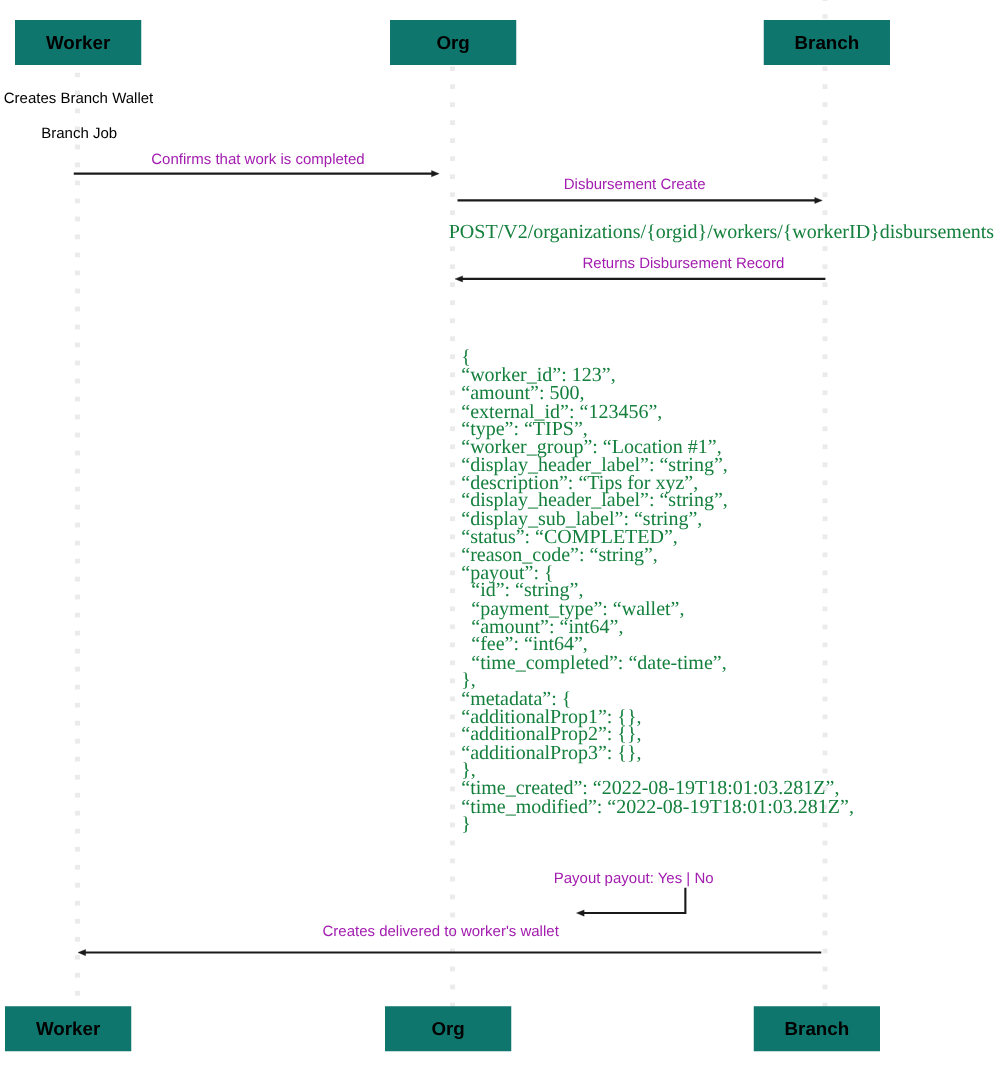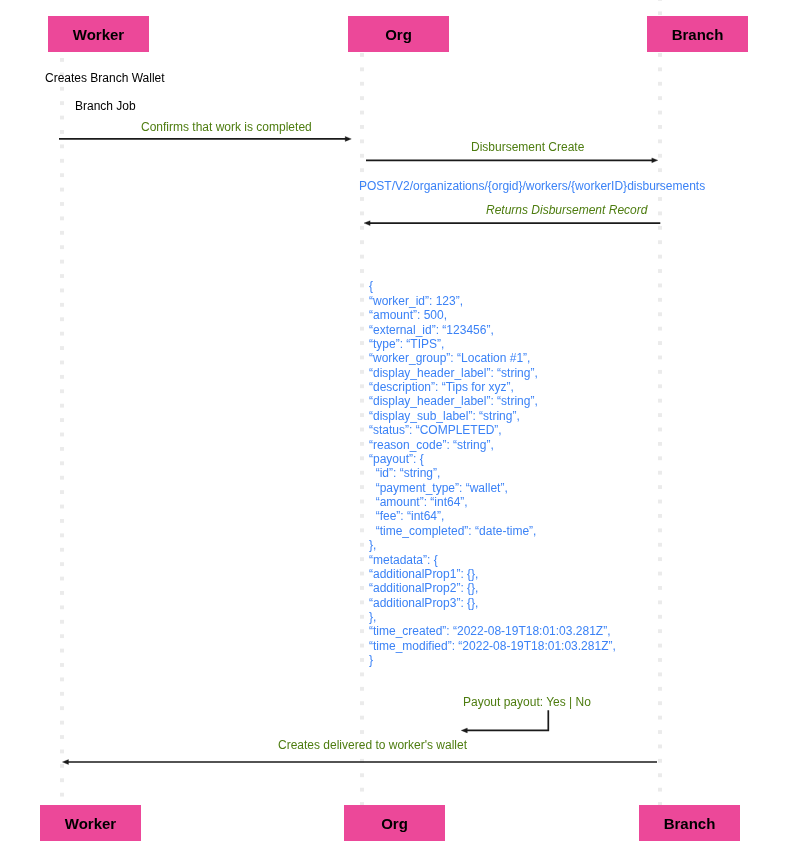--- a/index.html
+++ b/index.html
@@ -2,32 +2,32 @@
 <html><head>
 <meta charset="utf-8">
 <title>Sequence Diagram</title>
 <style>
   html,body{margin:0;padding:0;background:#ffffff;}
   body{width:805px;height:856px;position:relative;overflow:hidden;
        font-family:"Liberation Sans", sans-serif; color:#000;
        -webkit-font-smoothing:antialiased;}
   #stage{position:absolute;left:0;top:0;width:805px;height:856px;}
 
-  .actor-box{position:absolute;background:#ec4899;box-sizing:border-box;margin-left:36px;}
+  .actor-box{position:absolute;background:#0f766e;box-sizing:border-box;}
   .actor-label{position:absolute;left:0;right:0;text-align:center;
     font-weight:bold;font-size:15px;color:#000;}
 
   .lifeline{position:absolute;width:4px;
     background-image:linear-gradient(to bottom,#ebebeb 0,#ebebeb 4px,rgba(0,0,0,0) 4px,rgba(0,0,0,0) 14.42px);
     background-size:4px 14.42px;}
 
-  .note{position:absolute;font-size:12px;color:#000;white-space:nowrap;line-height:13px;margin-left:42px;}
-  .msg-label{position:absolute;font-size:12px;color:#4d7c0f;white-space:nowrap;line-height:13px;margin-left:20px;}
-  .mono{position:absolute;font-family:Liberation Sans, sans-serif;font-size:12px;
-    color:#3b82f6;white-space:pre;line-height:14.37px;letter-spacing:0px;}
+  .note{position:absolute;font-size:12px;color:#000;white-space:nowrap;line-height:13px;}
+  .msg-label{position:absolute;font-size:12px;color:#a21caf;white-space:nowrap;line-height:13px;}
+  .mono{position:absolute;font-family:Liberation Serif, serif;font-size:16px;
+    color:#15803d;white-space:pre;line-height:14.37px;letter-spacing:0px;}
   svg.overlay{position:absolute;left:0;top:0;width:805px;height:856px;overflow:visible;}
 </style>
 </head>
 <body>
 
 <div id="stage">
 
   <div class="lifeline" style="left:60px;top:58.0px;height:750px;"></div>
   <div class="lifeline" style="left:360px;top:52.9px;height:756px;"></div>
   <div class="lifeline" style="left:658px;top:52.9px;height:756px;"></div>
@@ -51,21 +51,21 @@
   </div>
   <div class="actor-box" style="left:603px;top:805px;width:101px;height:36px;">
     <div class="actor-label" style="top:10px;">Branch</div>
   </div>
 
   <div class="note" style="left:3px;top:72px;">Creates Branch Wallet</div>
   <div class="note" style="left:33px;top:100px;">Branch Job</div>
 
   <div class="msg-label" style="left:121px;top:121px;">Confirms that work is completed</div>
   <div class="msg-label" style="left:451px;top:141px;">Disbursement Create</div>
-  <div class="msg-label" style="left:466px;top:204px;font-style:italic;">Returns Disbursement Record</div>
+  <div class="msg-label" style="left:466px;top:204px;">Returns Disbursement Record</div>
   <div class="msg-label" style="left:443px;top:696px;">Payout payout: Yes | No</div>
   <div class="msg-label" style="left:258px;top:739px;">Creates delivered to worker's wallet</div>
 
   <div class="mono" style="left:359px;top:179px;">POST/V2/organizations/{orgid}/workers/{workerID}disbursements</div>
   <div class="mono" style="left:369px;top:279.4px;">{
 “worker_id”: 123”,
 “amount”: 500,
 “external_id”: “123456”,
 “type”: “TIPS”,
 “worker_group”: “Location #1”,

